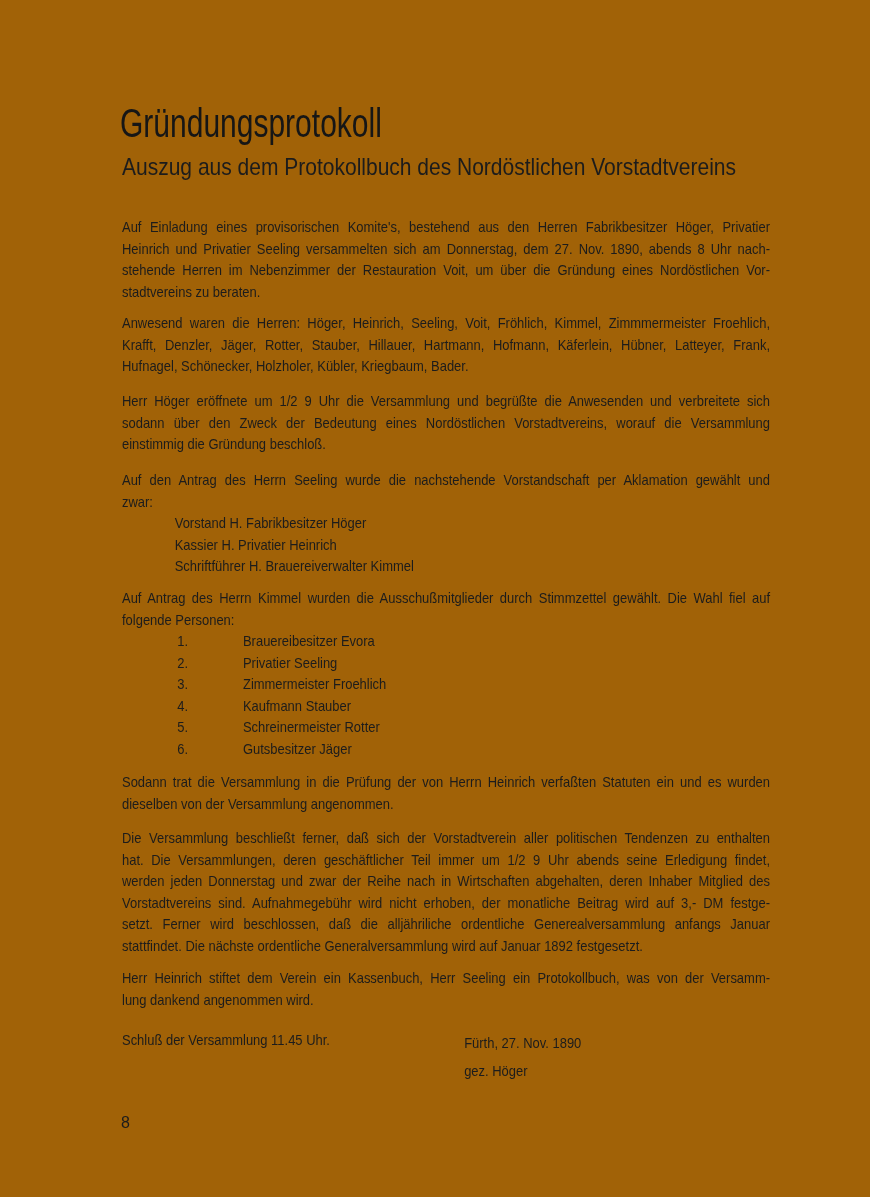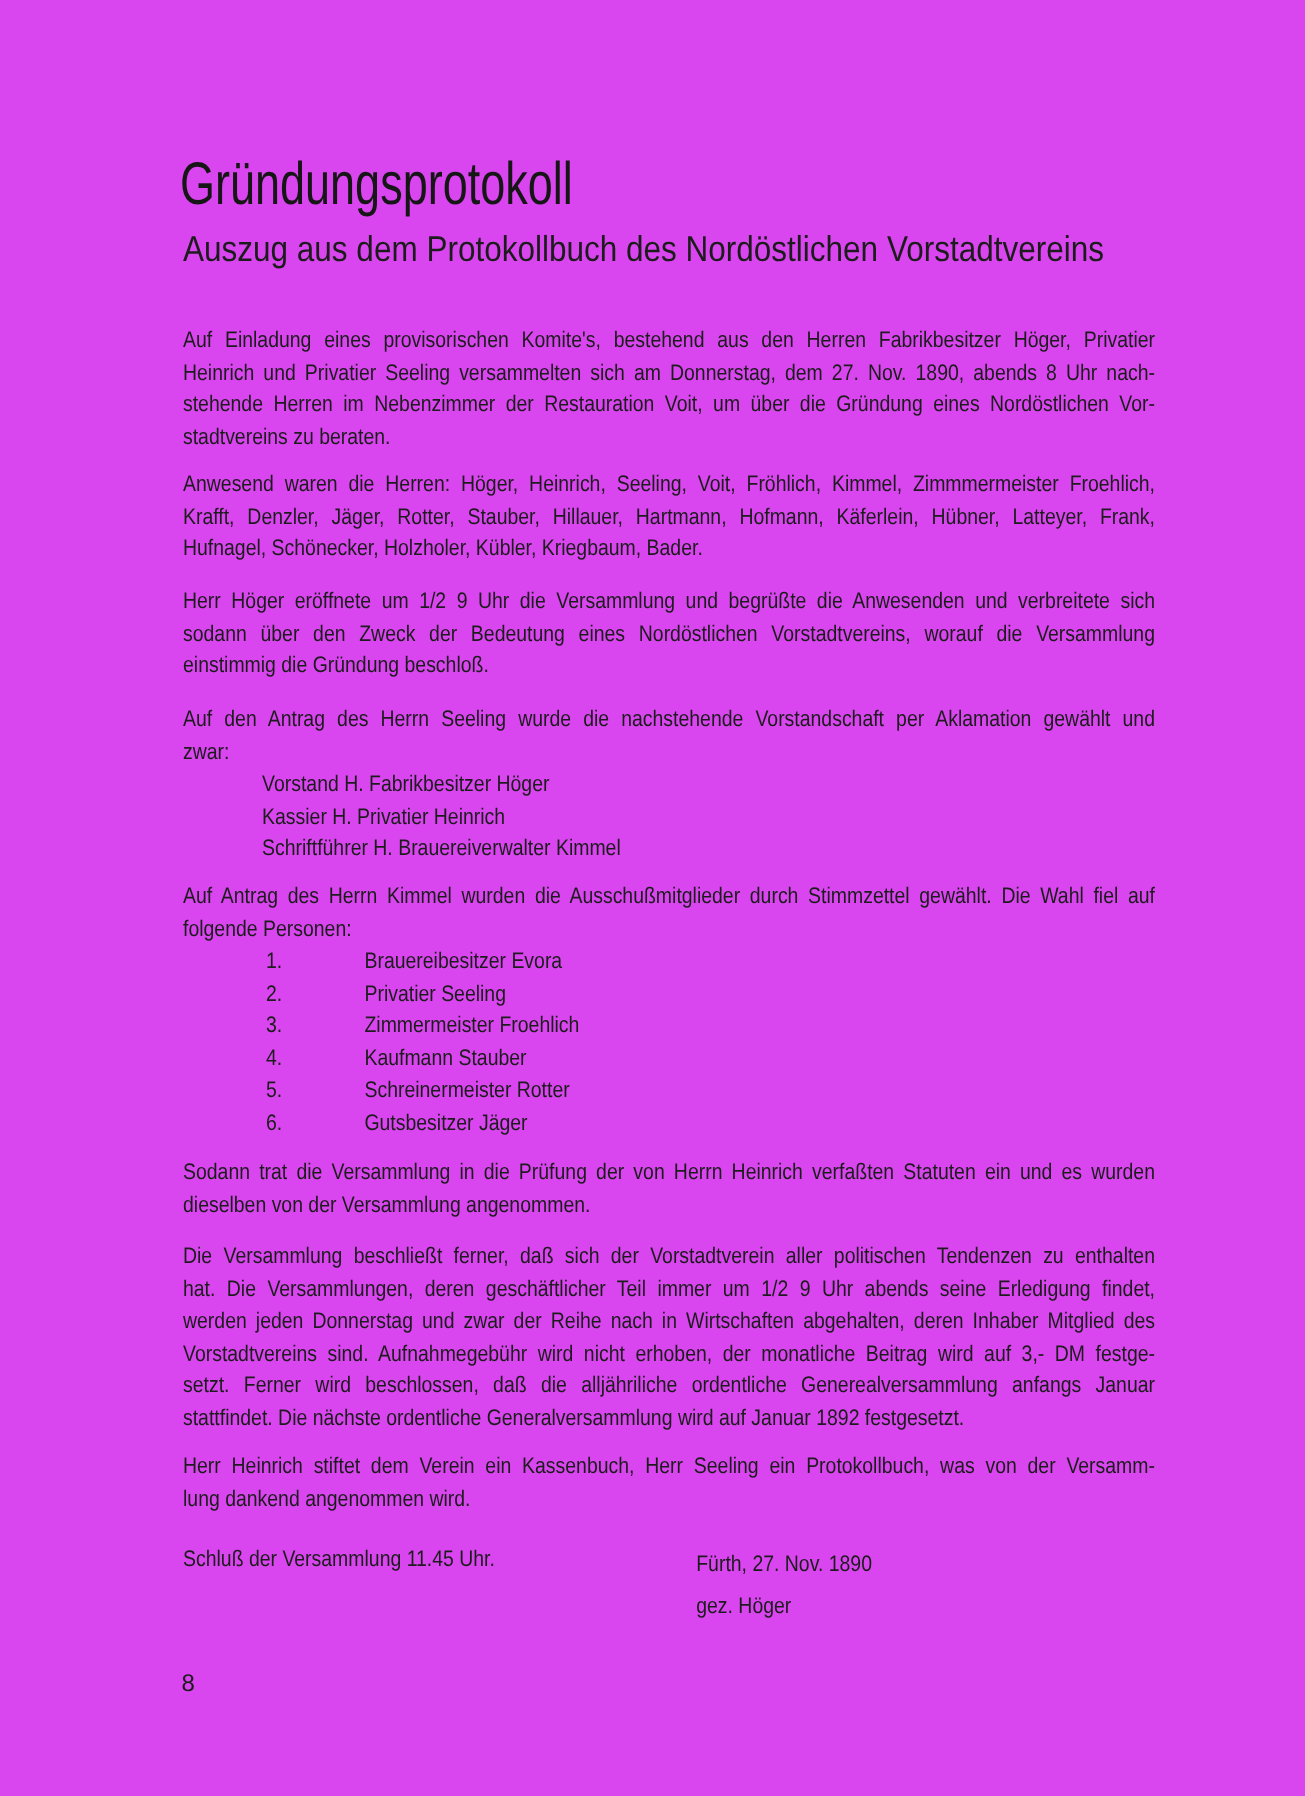--- a/index.html
+++ b/index.html
@@ -4,21 +4,21 @@
 <style>
   html, body {
     margin: 0;
     padding: 0;
     background: #ffffff;
   }
   .page {
     position: relative;
     width: 870px;
     height: 1197px;
-    background: #d946ef;
+    background: #a16207;
     overflow: hidden;
     font-family: "Liberation Sans", "DejaVu Sans", sans-serif;
     color: #1a1a1a;
   }
   .title {
     position: absolute;
     left: 120px;
     top: 103px;
     margin: 0;
     font-size: 40px;

